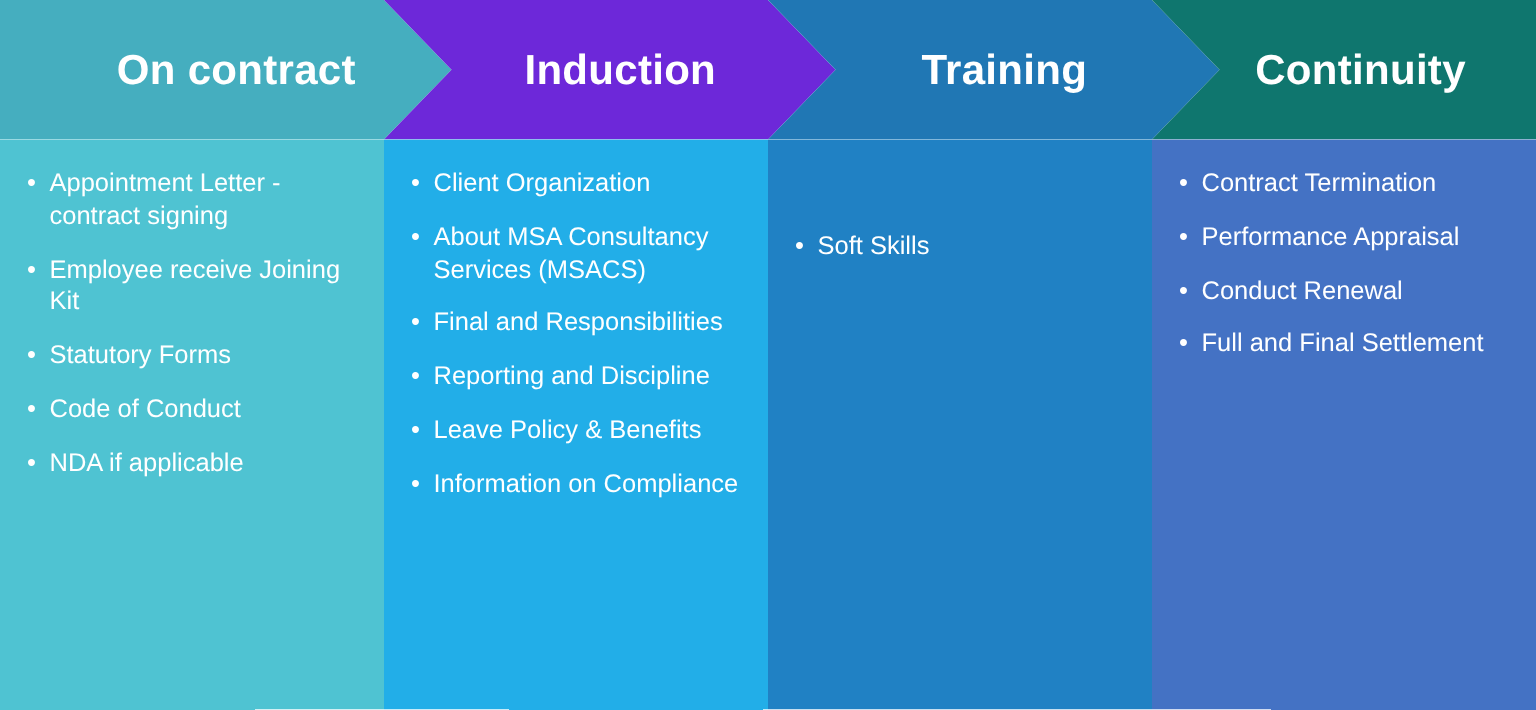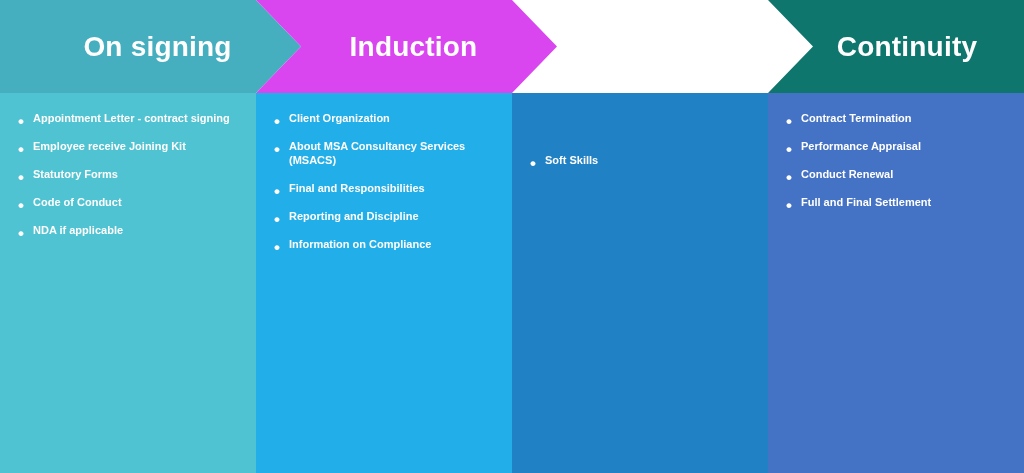--- a/index.html
+++ b/index.html
@@ -65,22 +65,22 @@
   }
   .stage-4 .header-title{padding-left:22px;}
 
   ul.items{
     list-style:none;
     margin:0;padding:0;
   }
   ul.items li{
     position:relative;
     color:#ffffff;
-    font-size:11px;
-    font-weight:bold;
+    font-size:17px;
+    font-weight:normal;
     line-height:1.28;
     margin:0 0 14px 0;
     padding-left:15px;
   }
   ul.items li:before{
     content:"\2022";
     position:absolute;
     left:0;top:0;
     font-size:17px;
     line-height:1.28;
@@ -96,44 +96,48 @@
     <div class="body-panel" style="background: rgb(79, 195, 210);">
       <ul class="items">
         <li>Appointment Letter - contract signing</li>
         <li>Employee receive Joining Kit</li>
         <li>Statutory Forms</li>
         <li>Code of Conduct</li>
         <li>NDA if applicable</li>
       </ul>
     </div>
     <div class="header-band has-arrow" style="background: rgb(69, 174, 191);">
-      <span class="header-title">On signing</span>
+      <span class="header-title">On contract</span>
     </div>
   </div>
 
   <div class="stage stage-2">
     <div class="body-panel" style="background: rgb(34, 174, 232);">
       <ul class="items">
         <li>Client Organization</li>
         <li>About MSA Consultancy Services (MSACS)</li>
         <li>Final and Responsibilities</li>
         <li>Reporting and Discipline</li>
+        <li>Leave Policy &amp; Benefits</li>
         <li>Information on Compliance</li>
       </ul>
     </div>
-    <div class="header-band notch" style="background: #d946ef; justify-content: center;">
+    <div class="header-band notch" style="background: #6d28d9; justify-content: center;">
       <span class="header-title">Induction</span>
     </div>
   </div>
 
   <div class="stage stage-3">
     <div class="body-panel" style="background: rgb(32, 129, 196);">
       <ul class="items">
         <li>Soft Skills</li>
       </ul>
+    </div>
+    <div class="header-band notch" style="background: rgb(32, 119, 180);">
+      <span class="header-title">Training</span>
     </div>
   </div>
 
   <div class="stage stage-4">
     <div class="body-panel" style="background: rgb(68, 114, 196);">
       <ul class="items">
         <li>Contract Termination</li>
         <li>Performance Appraisal</li>
         <li>Conduct Renewal</li>
         <li>Full and Final Settlement</li>

